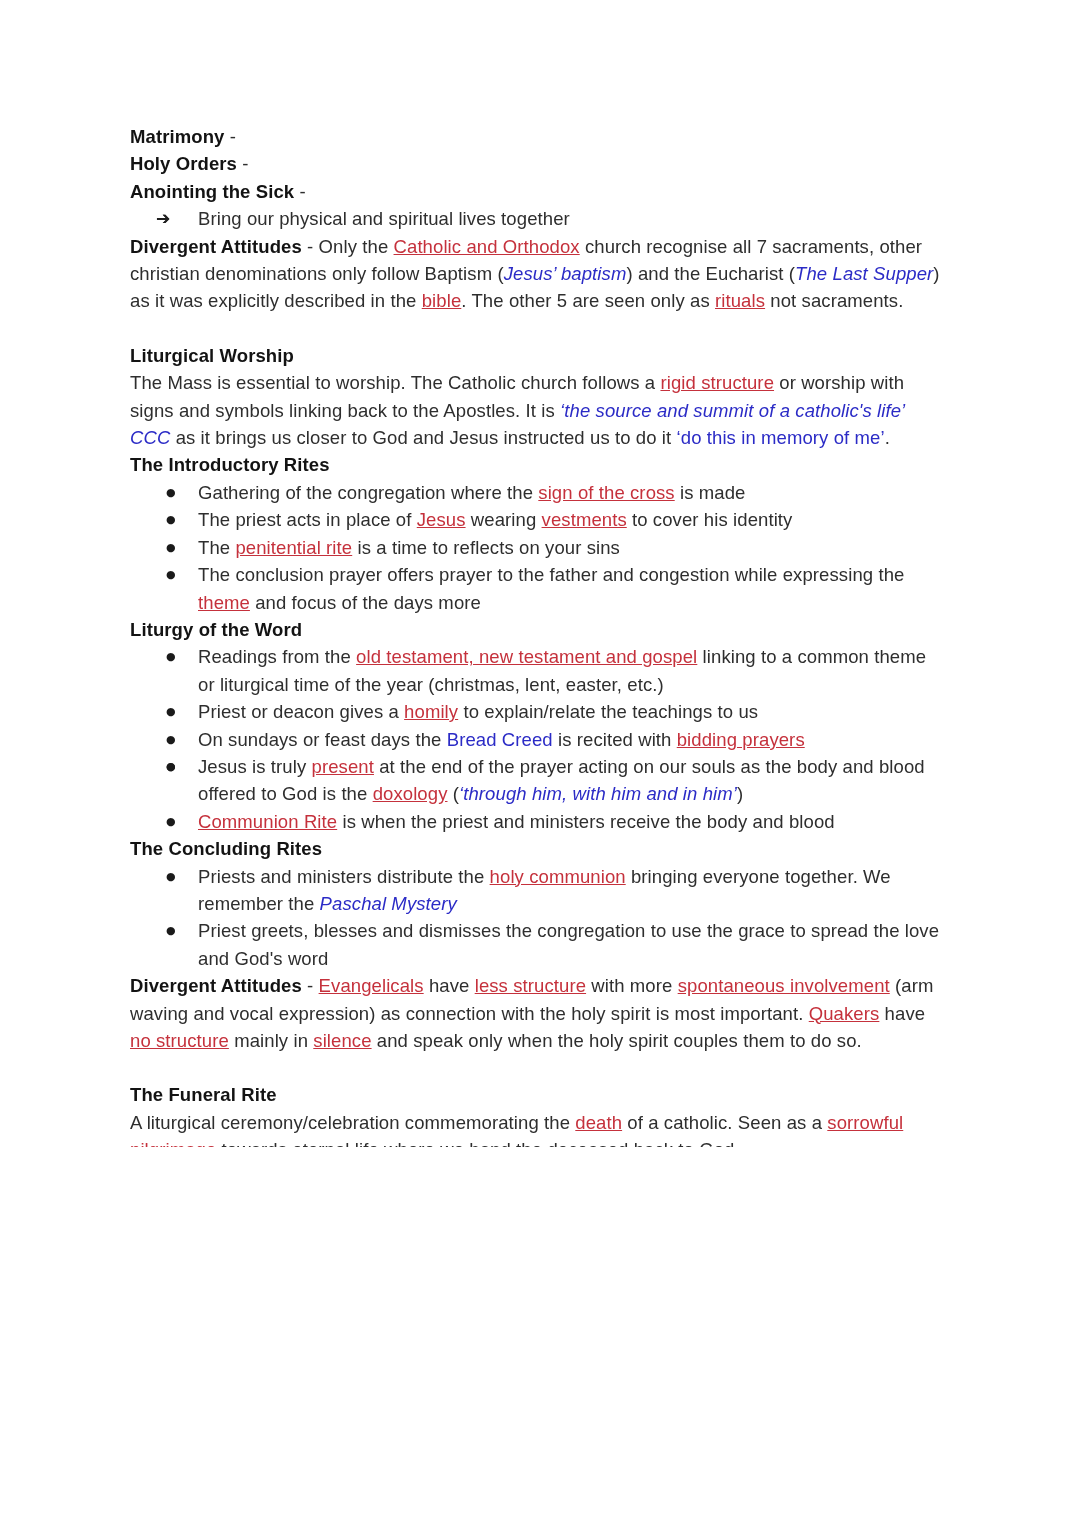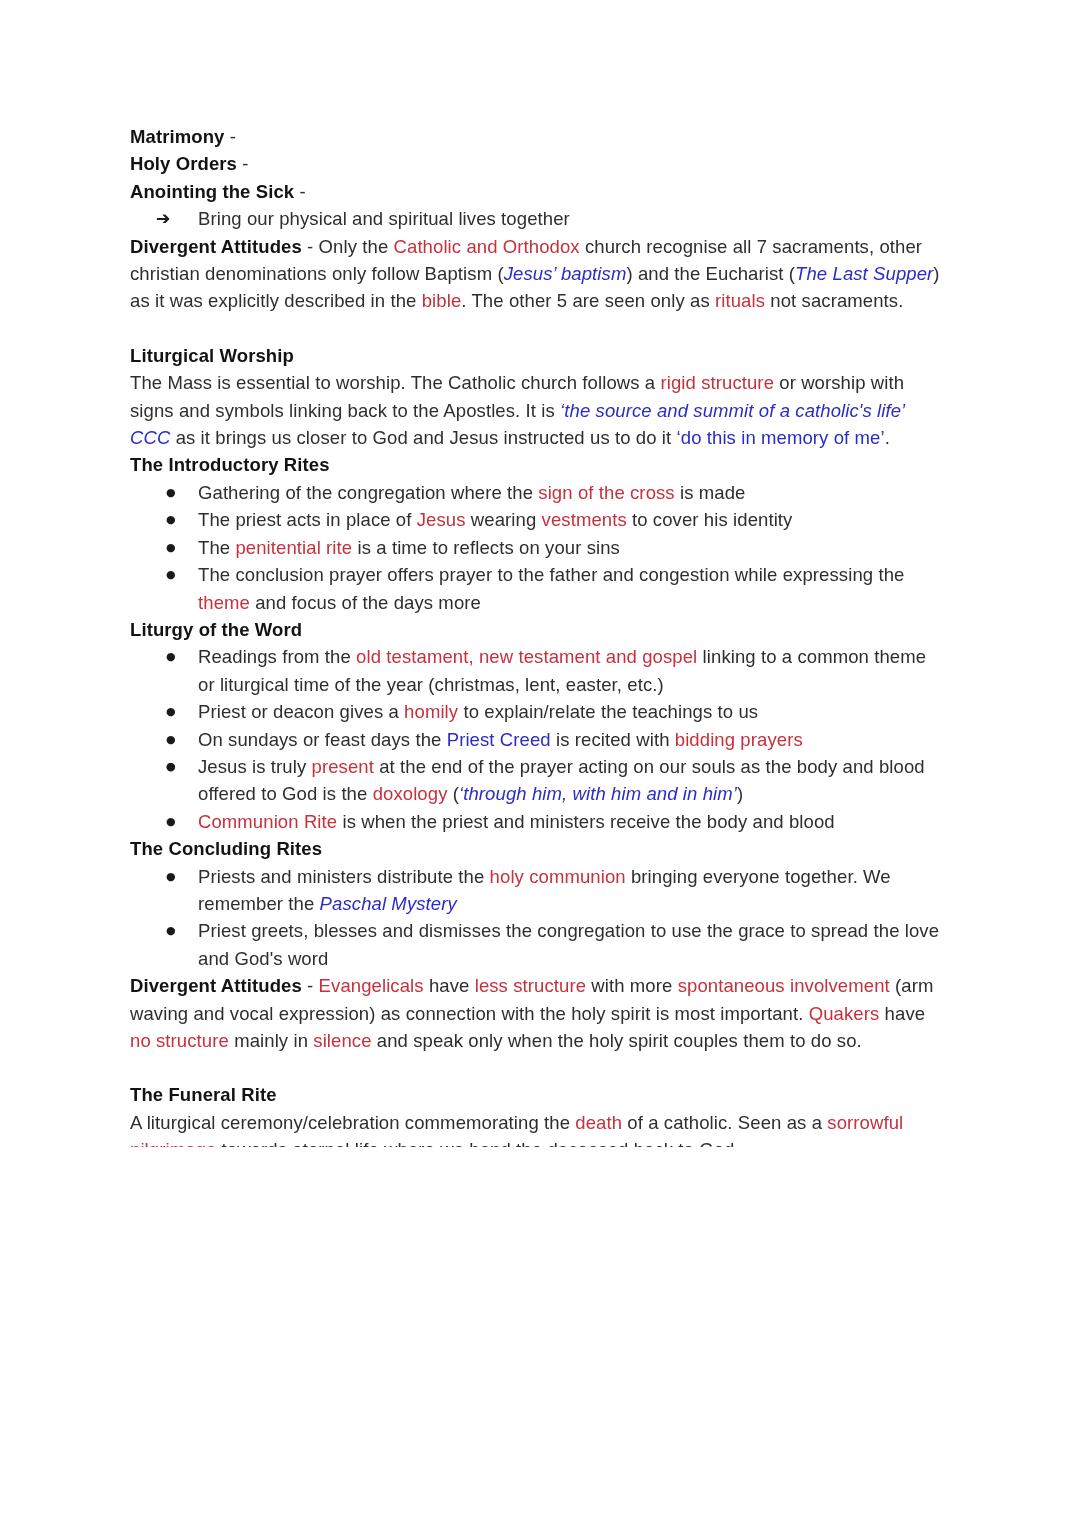--- a/index.html
+++ b/index.html
@@ -32,21 +32,21 @@
     color: #1a1a1a;
   }
   .arrow-marker {
     position: absolute; left: 26px; top: 0;
     font-size: 17px; font-weight: 700; line-height: 27.4px;
     font-family: "DejaVu Sans", sans-serif;
     color: #1f1f1f;
   }
   .s-b  { font-weight: 700; color: var(--heading, #131313); }
   .s-i  { font-style: italic; text-align: right; }
-  .s-r  { color: var(--red, #c5313c); }
+  .s-r  { color: var(--red, #c5313c); text-decoration: underline; }
   .s-bl { color: var(--blue, #2b2bc6); }
 </style>
 </head>
 <body>
 
 <div class="page">
   <div class="doc">
       <div class="para"><span class="s-b">Matrimony</span><span> -</span></div>
       <div class="para"><span class="s-b">Holy Orders</span><span> -</span></div>
       <div class="para"><span class="s-b">Anointing the Sick</span><span> -</span></div>
@@ -62,21 +62,21 @@
       <div>
         <div class="item"><span class="bullet-marker">●</span><span><span>Gathering of the congregation where the </span><span class="s-r">sign of the cross</span><span> is made</span></span></div>
         <div class="item"><span class="bullet-marker">●</span><span><span>The priest acts in place of </span><span class="s-r">Jesus</span><span> wearing </span><span class="s-r">vestments</span><span> to cover his identity</span></span></div>
         <div class="item"><span class="bullet-marker">●</span><span><span>The </span><span class="s-r">penitential rite</span><span> is a time to reflects on your sins</span></span></div>
         <div class="item"><span class="bullet-marker">●</span><span><span>The conclusion prayer offers prayer to the father and congestion while expressing the </span><span class="s-r">theme</span><span> and focus of the days more</span></span></div>
       </div>
       <div class="heading">Liturgy of the Word</div>
       <div>
         <div class="item"><span class="bullet-marker">●</span><span><span>Readings from the </span><span class="s-r">old testament, new testament and gospel</span><span> linking to a common theme or liturgical time of the year (christmas, lent, easter, etc.)</span></span></div>
         <div class="item"><span class="bullet-marker">●</span><span><span>Priest or deacon gives a </span><span class="s-r">homily</span><span> to explain/relate the teachings to us</span></span></div>
-        <div class="item"><span class="bullet-marker">●</span><span><span>On sundays or feast days the </span><span class="s-bl">Priest Creed</span><span> is recited with </span><span class="s-r">bidding prayers</span></span></div>
+        <div class="item"><span class="bullet-marker">●</span><span><span>On sundays or feast days the </span><span class="s-bl">Bread Creed</span><span> is recited with </span><span class="s-r">bidding prayers</span></span></div>
       </div>
       <div>
         <div class="item"><span class="bullet-marker">●</span></div>
         <div class="item"><span class="bullet-marker">●</span><span><span>Jesus is truly </span><span class="s-r">present</span><span> at the end of the prayer acting on our souls as the body and blood offered to God is the </span><span class="s-r">doxology</span><span> (</span><span class="s-bl s-i">‘through him, with him and in him’</span><span>)</span></span></div>
         <div class="item"><span class="bullet-marker">●</span><span><span class="s-r">Communion Rite</span><span> is when the priest and ministers receive the body and blood</span></span></div>
       </div>
       <div class="heading">The Concluding Rites</div>
       <div>
         <div class="item"><span class="bullet-marker">●</span><span><span>Priests and ministers distribute the </span><span class="s-r">holy communion</span><span> bringing everyone together. We remember the </span><span class="s-bl s-i">Paschal Mystery</span></span></div>
         <div class="item"><span class="bullet-marker">●</span><span><span>Priest greets, blesses and dismisses the congregation to use the grace to spread the love and God's word</span></span></div>

